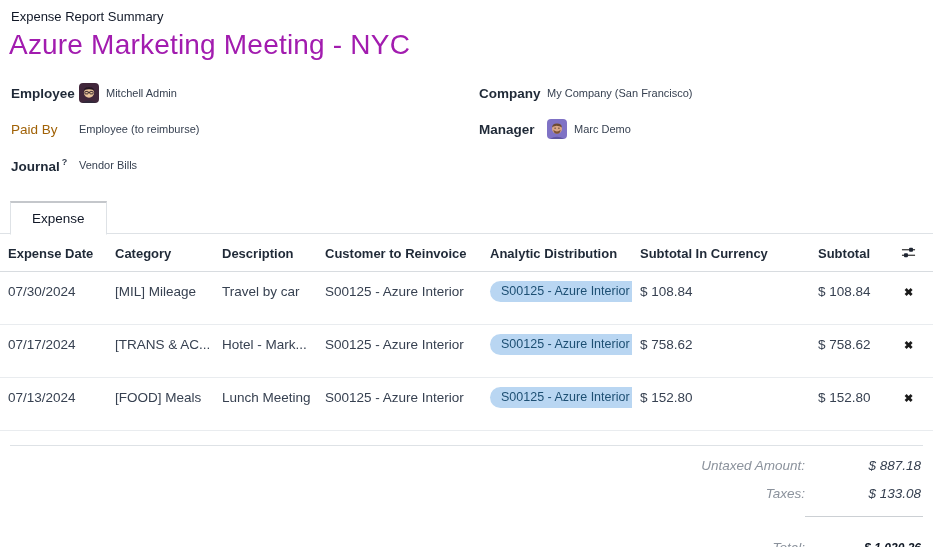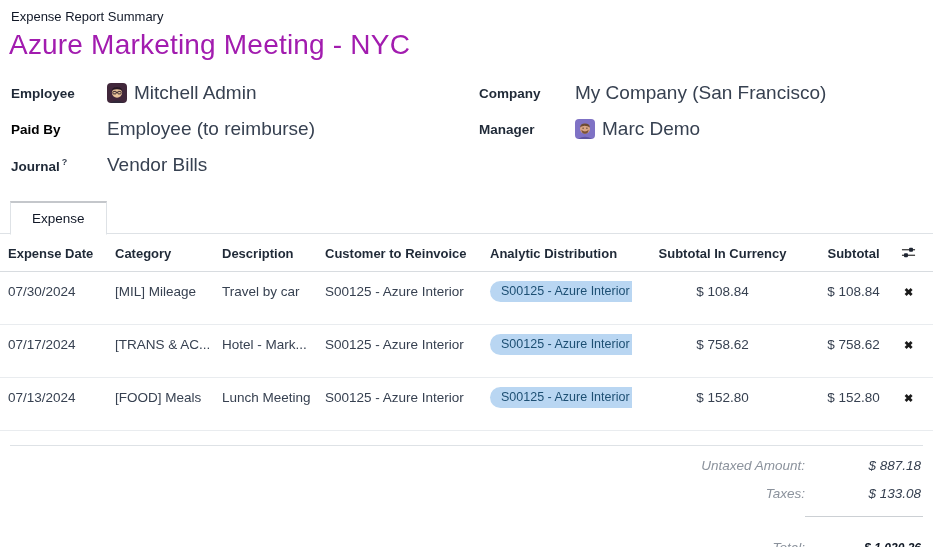--- a/index.html
+++ b/index.html
@@ -8,41 +8,41 @@
   .app { position:relative; width:933px; height:547px; background:#fff; overflow:hidden; color:#374151; }
 
   .breadcrumb { padding:9px 0 0 11px; font-size:13px; color:#111827; }
   .title { padding:5px 0 0 9px; font-size:28px; font-weight:400; color:#a21caf; letter-spacing:.2px; }
 
   
   .fields { display:flex; margin-top:14px; }
   .fcol-left { width:470px; }
   .fcol-right { flex:1; }
   .frow { display:flex; align-items:center; height:36px; }
-  .flabel { width:96px; margin-left:11px; font-size:13.5px; font-weight:700; color:#1f2937; flex:0 0 auto; }
-  .flabel.plain { font-weight:700; color:#000000; }
+  .flabel { width:68px; margin-left:11px; font-size:13.5px; font-weight:700; color:#1f2937; flex:0 0 auto; }
+  .flabel.plain { font-weight:400; color:#a16207; }
   .flabel sup { font-size:9px; font-weight:600; color:#374151; margin-left:2px; cursor:help; }
-  .fvalue { font-size:19px; color:#374151; white-space:nowrap; }
+  .fvalue { font-size:11px; color:#374151; white-space:nowrap; }
   .avatar { width:20px; height:20px; margin-right:7px; flex:0 0 auto; display:block; }
   .withavatar { display:flex; align-items:center; }
   .fcol-right .flabel { margin-left:9px; }
 
   
   .tabs { margin-top:17px; border-bottom:1px solid #dee2e6; padding-left:10px; height:34px; display:flex; }
   .tab { position:relative; top:1px; height:34px; padding:12px 21px; display:flex; align-items:center;
          background:#fff; border:1px solid #dee2e6; border-top:2px solid #c4c7cb; border-bottom:1px solid #fff;
          font-size:13.5px; color:#111827; cursor:pointer; }
 
   
   table { width:933px; border-collapse:collapse; table-layout:fixed; }
   th { font-size:13px; font-weight:700; color:#1f2937; text-align:left; padding:11px 6px 10px 8px;
        border-bottom:1px solid #d8dce0; white-space:nowrap; overflow:hidden; }
   td { font-size:13.5px; color:#374151; padding:9px 6px 22px 8px; border-bottom:1px solid #e9ecef;
        white-space:nowrap; overflow:hidden; }
-  th.num, td.num { text-align:center; padding-right:5px; }
+  th.num, td.num { text-align:left; padding-right:5px; }
   th.act, td.act { text-align:center; padding-left:0; padding-right:10px; }
   .tag { display:inline-block; background:var(--badge-bg,#b9d6f2); color:var(--badge-text,#1d4f73);
          border-radius:20px; padding:2.5px 11px 3px; font-size:12.5px; line-height:1.25; }
   .del { font-size:11px; color:#1a1a1a; font-weight:700; cursor:pointer; }
   .adjust-icon { display:inline-block; vertical-align:-2px; cursor:pointer; }
 
   .add-line { padding:11px 0 11px 11px; font-size:13.5px; color:var(--link,#2f7cab);
               border-bottom:1px solid #dfe3e6; cursor:pointer; }
 
   

